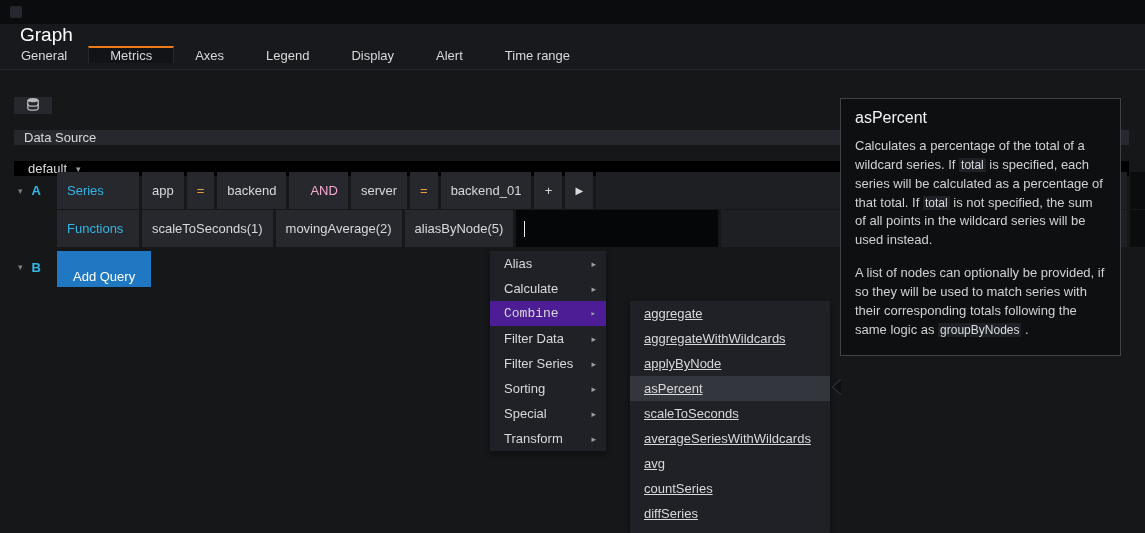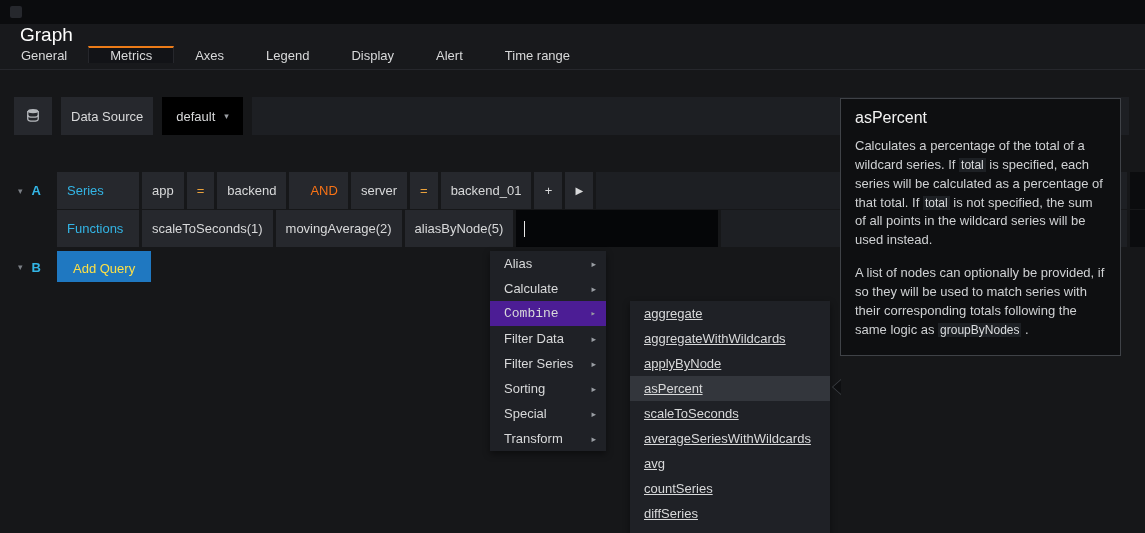--- a/index.html
+++ b/index.html
@@ -18,45 +18,45 @@
   .topbar .logo { position:absolute; left:10px; top:6px; width:12px; height:12px; background:#26282d; border-radius:2px; }
 
   
   .header { position:absolute; top:24px; left:0; right:0; height:46px; background:#18191c; border-bottom:1px solid #26272c; display:flex; align-items:stretch; z-index:1;flex-direction:column; }
   .panel-title { width:108px; padding-left:20px; display:flex; align-items:center; font-size:19px; color:#ffffff; }
   .tabs { display:flex; }
   .tab { padding:0 21px; display:flex; align-items:center; color:#d8d9da; cursor:pointer; border-top:2px solid transparent; }
   .tab.active { background:#121317; border-top:2px solid #eb7b18; border-left:1px solid #26272c; border-right:1px solid #26272c; }
 
   
-  .ds-row { position:absolute; left:14px; top:97px; right:16px; height:38px; display:flex; gap:9px; z-index:1; }
+  .ds-row { position:absolute; left:14px; top:97px; right:16px; height:38px; display:flex; gap:16px; z-index:1;flex-direction:column; }
   .pill { background:#26282d; display:flex; align-items:center; padding:0 10px; white-space:nowrap; }
   .ds-icon { width:38px; justify-content:center; }
   .ds-dropdown { background:#000000; gap:9px; cursor:pointer; padding:0 14px; }
   .dd-caret { font-size:9px; color:#9a9ea3; }
   .fill { flex:1; background:#1d1f23; }
 
   
   .rows { position:absolute; left:14px; top:172px; right:0; z-index:1; }
   .row { display:flex; gap:3px; height:37px; margin-bottom:1px; align-items:stretch; }
   .row-b { height:36px; margin-top:2px; }
   .ref-cell { width:40px; display:flex; align-items:center; gap:9px; padding-left:4px; flex:none; }
   .caret { color:#7b7f85; font-size:9px; }
   .ref { color:#33b5e5; font-weight:bold; }
   .link-pill { width:82px; color:#33b5e5; flex:none; cursor:pointer; }
   .tag { cursor:pointer; }
   .tag-op { color:#e9a13c; }
-  .tag-cond { color:#f97316;padding-left:21px; }
+  .tag-cond { color:#f9a8d4;padding-left:21px; }
   .btn-pill { width:28px; justify-content:center; cursor:pointer; }
   .play-glyph { font-size:10px; }
   .row-end { width:15px; background:#0b0c0e; flex:none; }
   .fn-input { width:202px; background:#050608; display:flex; align-items:center; padding:0 8px; flex:none; cursor:text; }
   .cursor { width:1px; height:16px; background:#e8e8e8; animation:blink 1s steps(1) infinite; }
   @keyframes blink { 50% { opacity:0; } }
-  .add-query { background:#1f78c1; color:#fde047; border:none; padding:10px 16px; font-size:13px; height:31px; margin-top:2px; cursor:pointer; font-family:inherit;text-align:center; }
+  .add-query { background:#1f78c1; color:#ffffff; border:none; padding:18px 16px; font-size:13px; height:31px; margin-top:2px; cursor:pointer; font-family:inherit;text-align:center; }
 
   
   .fn-menu { position:absolute; left:490px; top:251px; width:116px; background:#1f2126; z-index:5; box-shadow:0 3px 7px rgba(0,0,0,.45); }
   .menu-item { height:25px; display:flex; align-items:center; justify-content:space-between; padding:0 10px 0 14px; cursor:pointer; }
   .menu-item.active { background:#4c1d95;font-family:Liberation Mono, monospace; }
   .mcaret { color:#9a9ea3; font-size:9px; }
 
   
   .sub-menu { position:absolute; left:630px; top:301px; width:200px; min-height:232px; background:#1f2126; z-index:5; box-shadow:0 3px 7px rgba(0,0,0,.45); }
   .sub-item { height:25px; display:flex; align-items:center; padding:0 14px; cursor:pointer;text-decoration:underline; }

